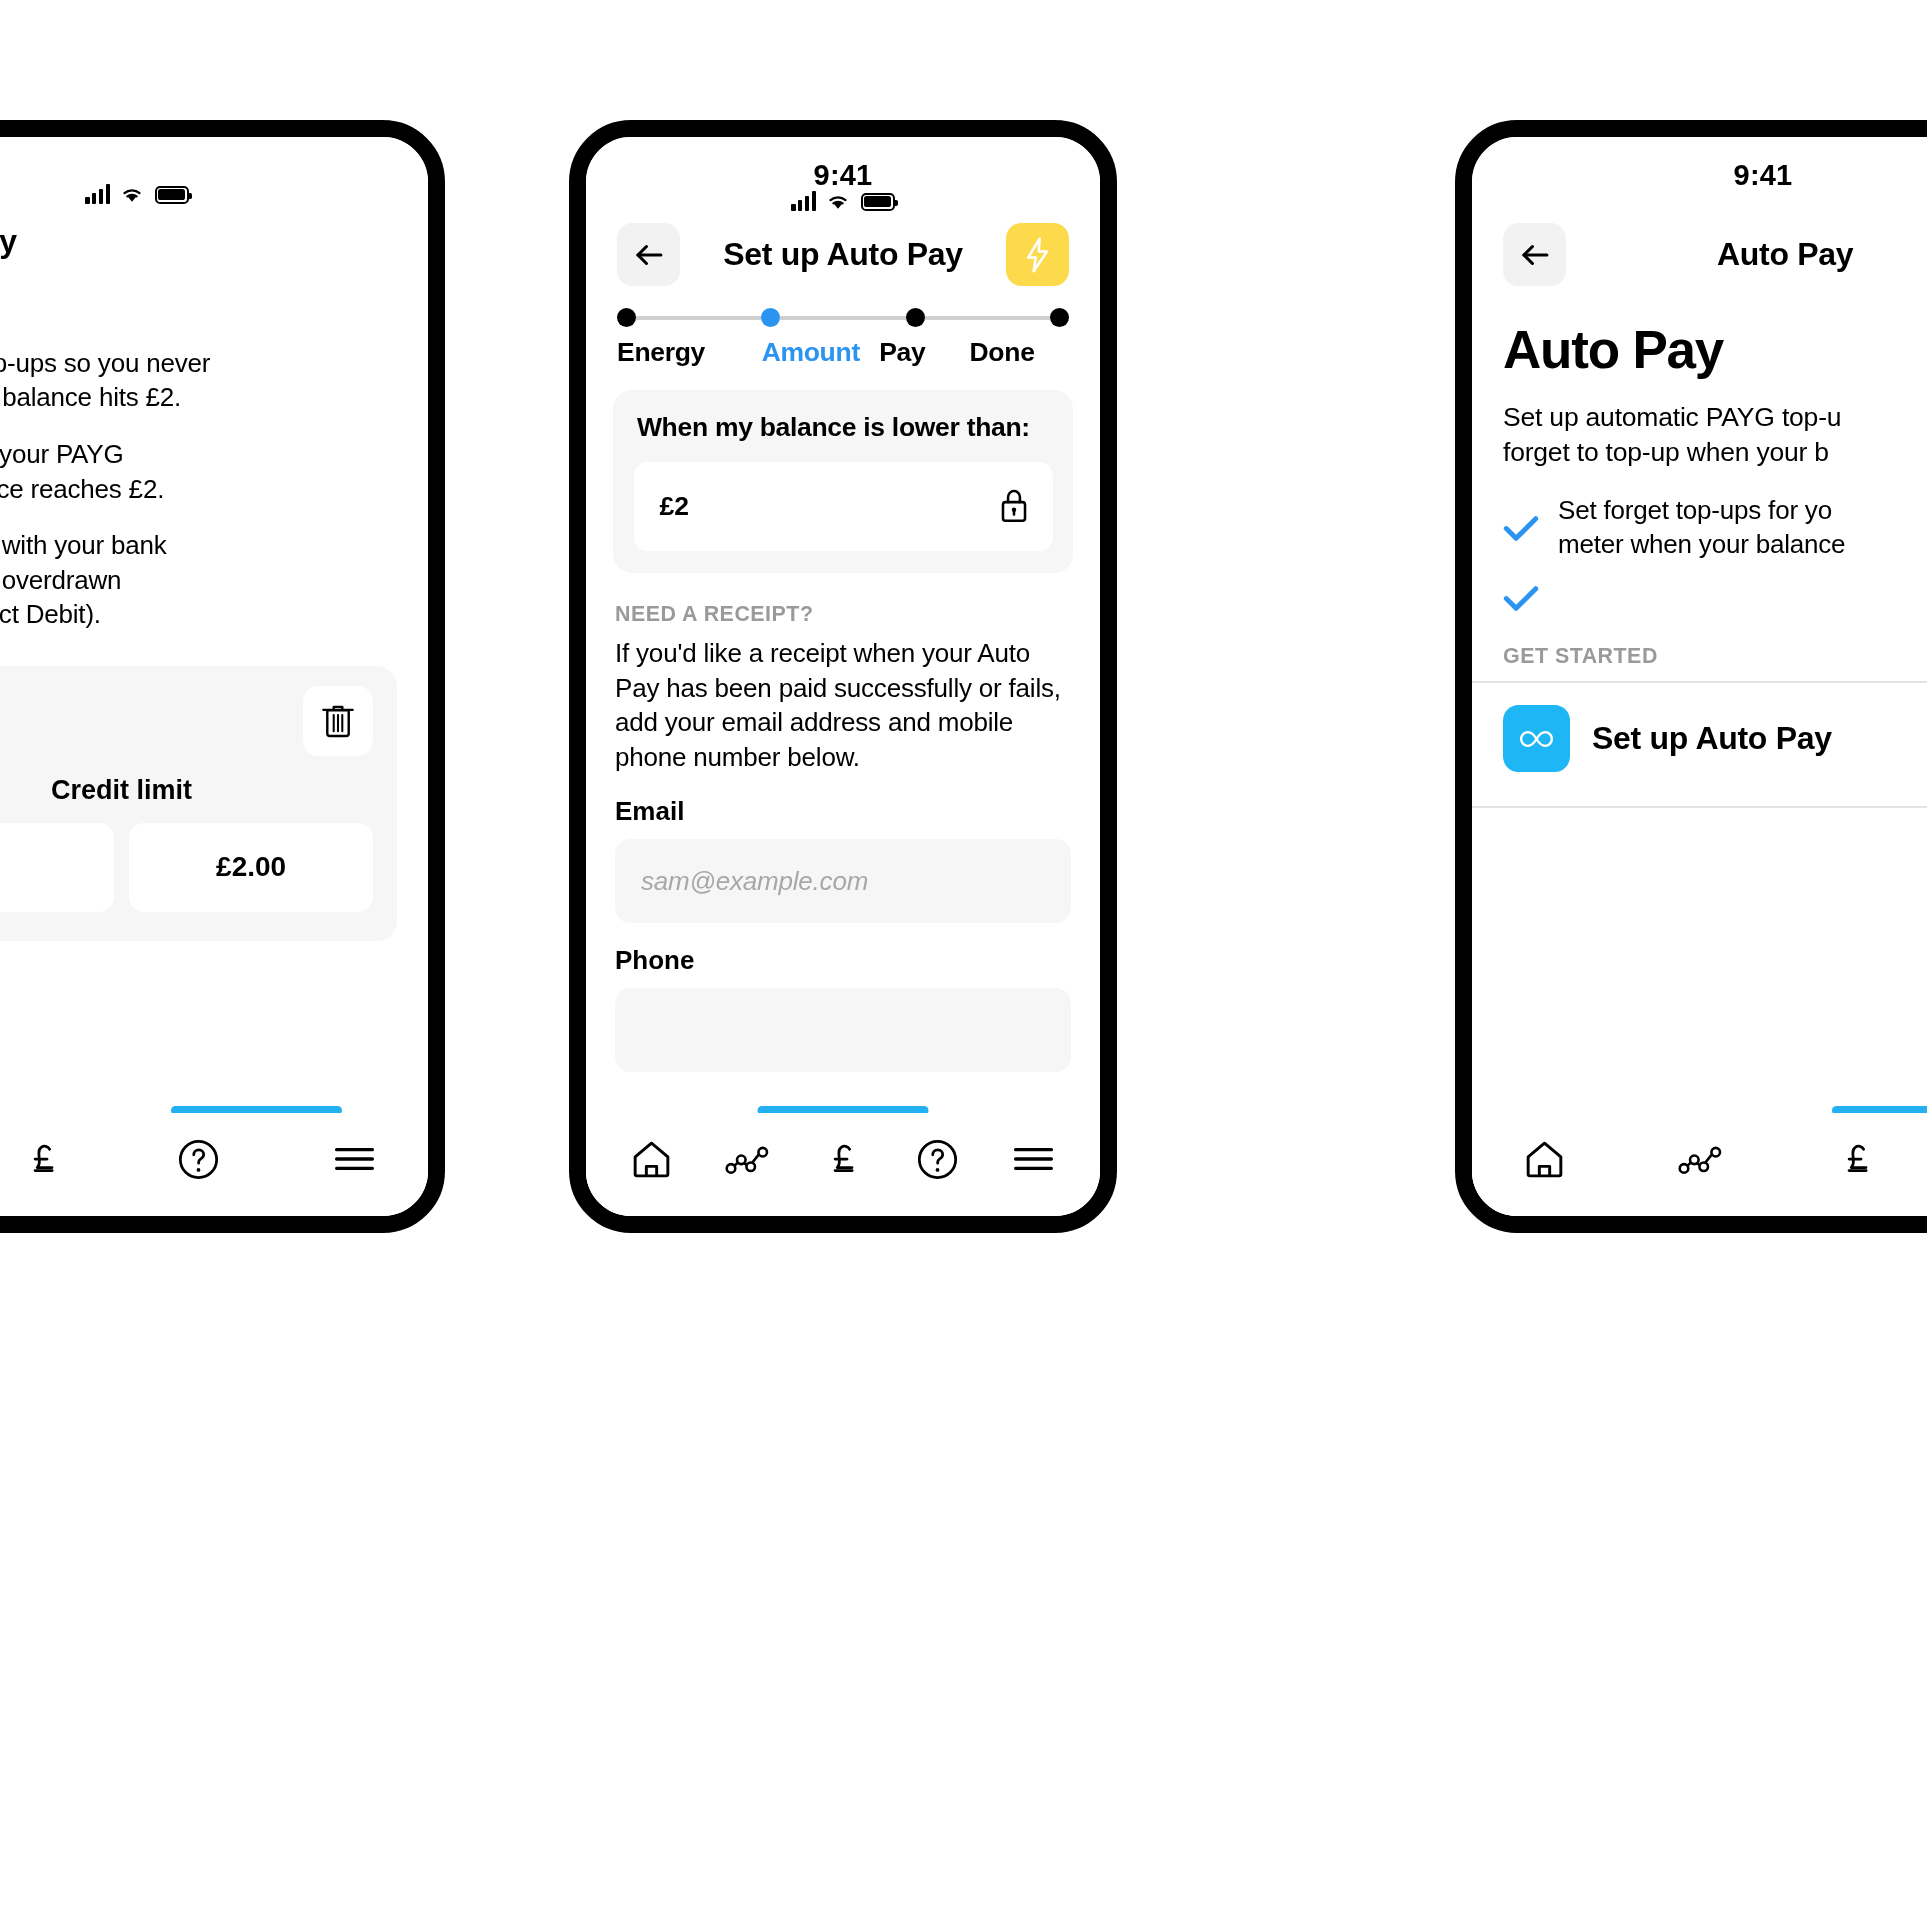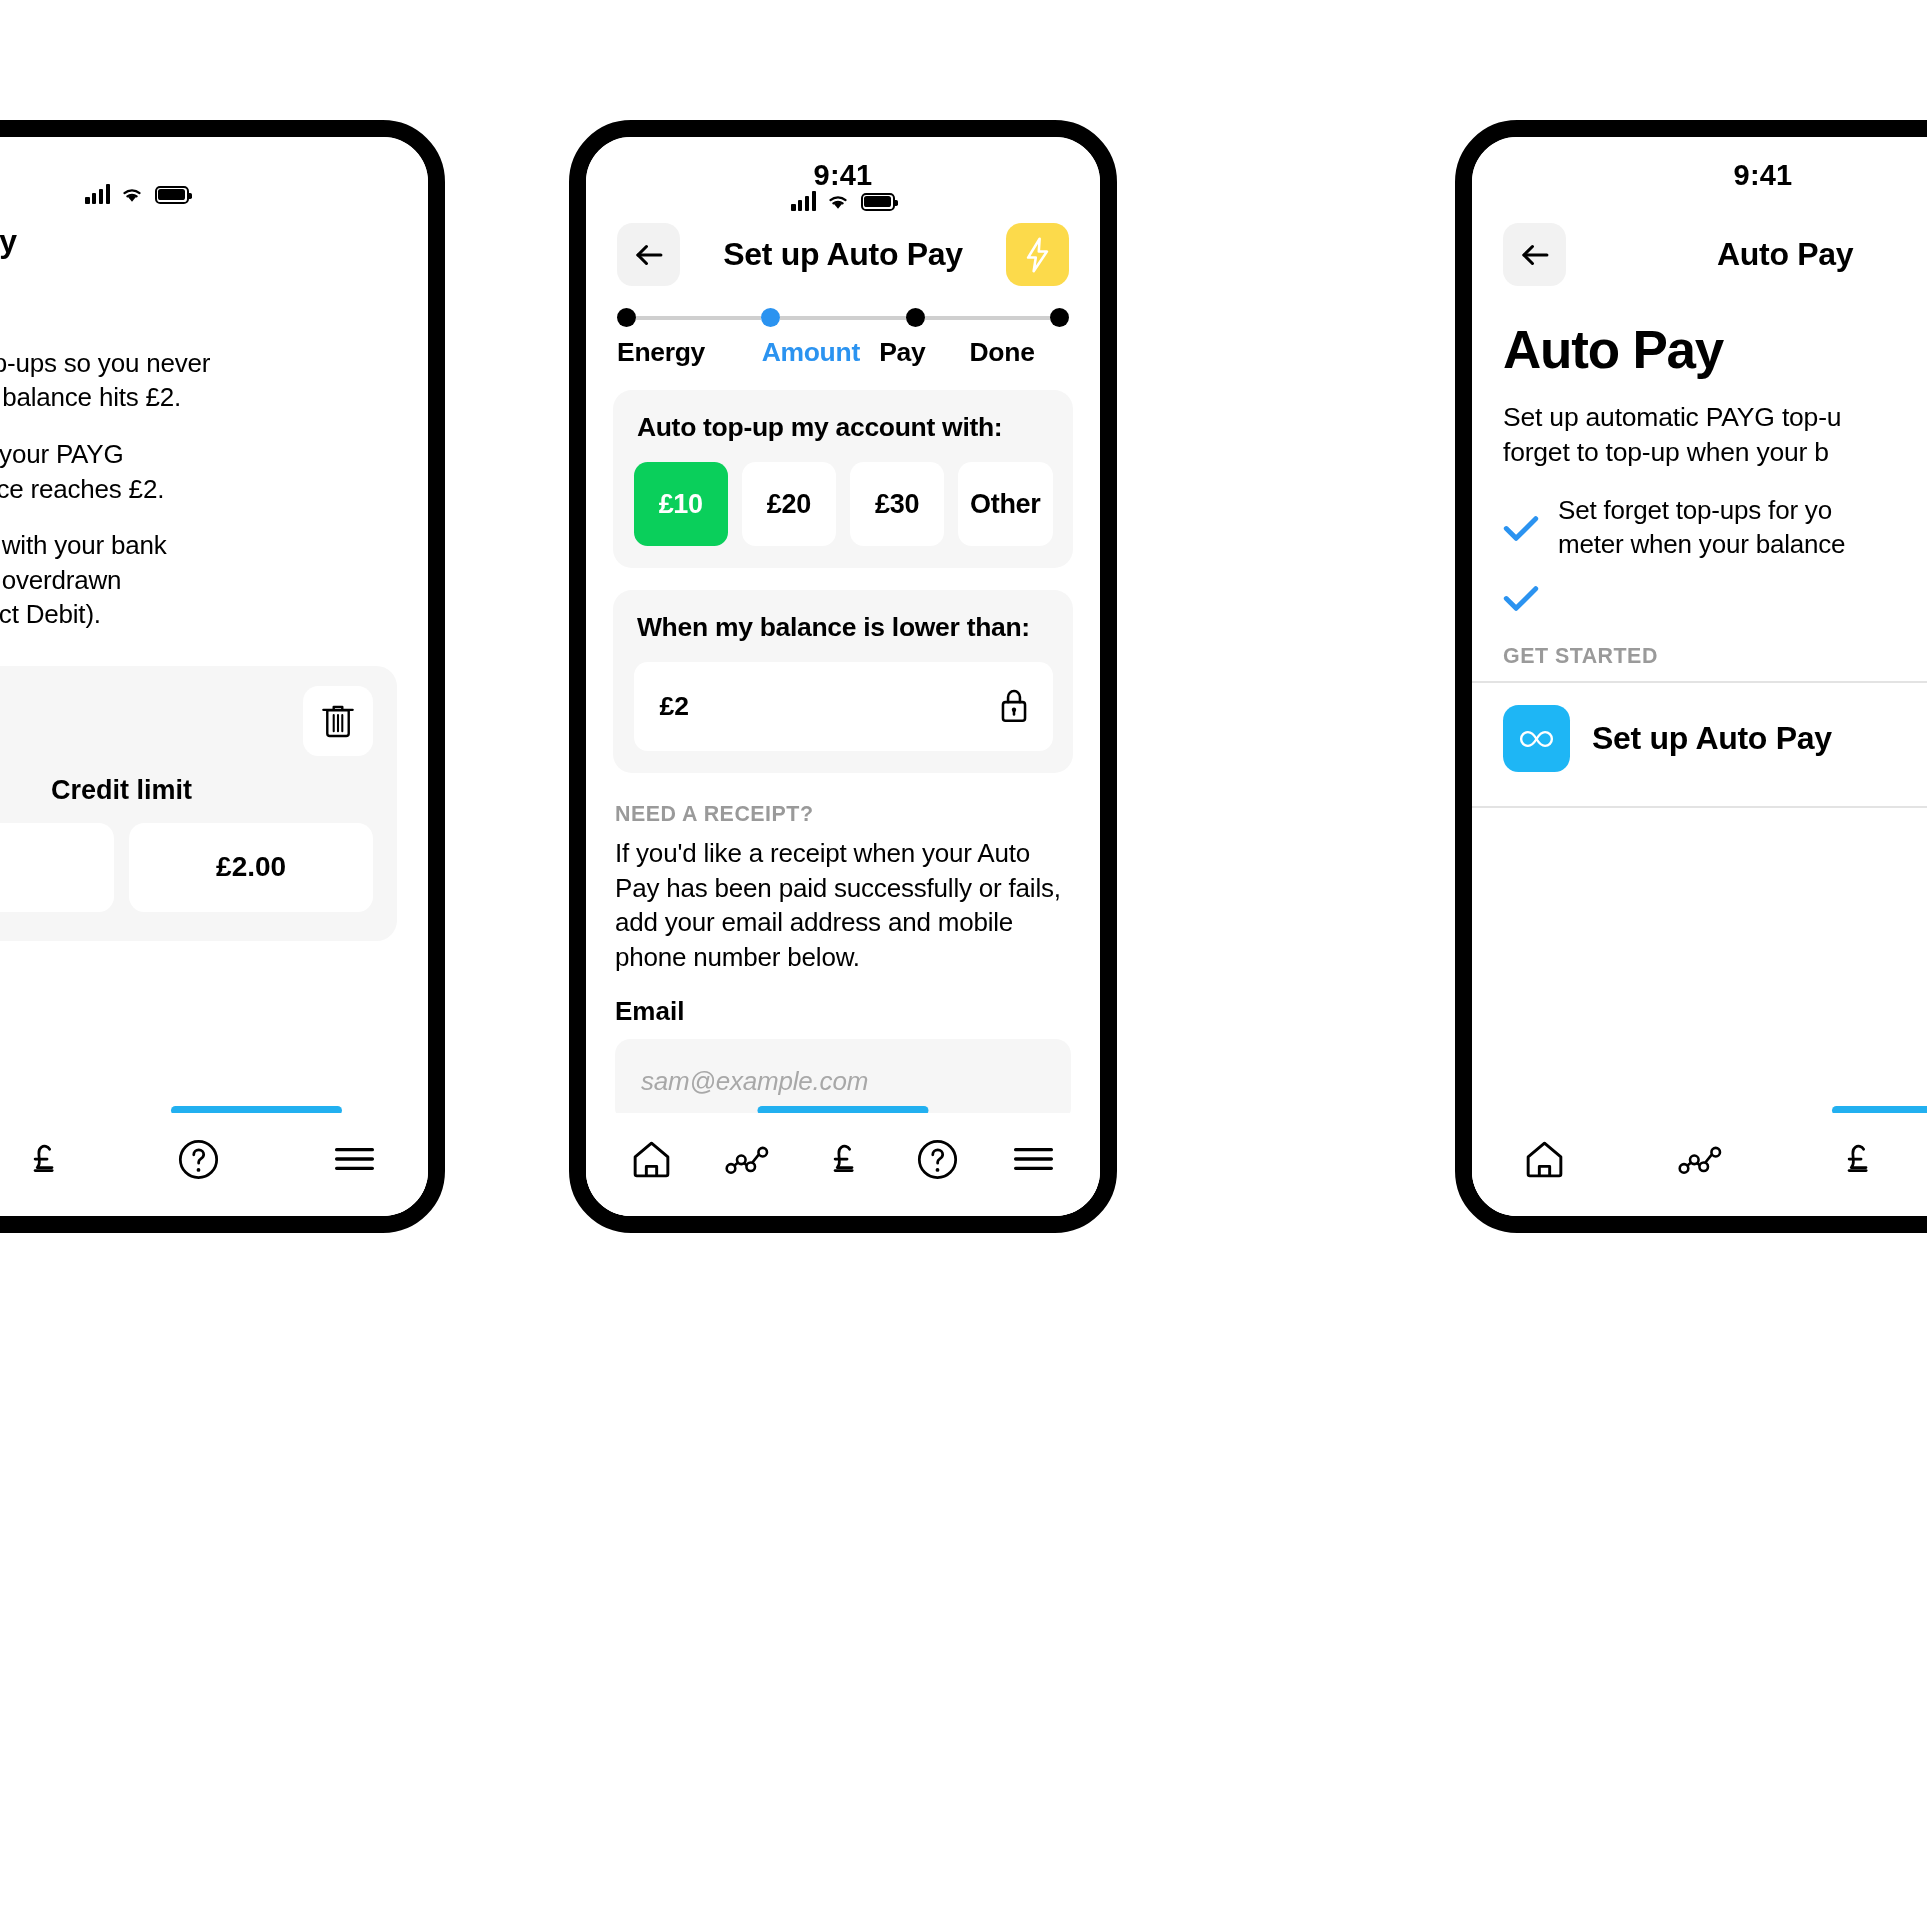--- a/index.html
+++ b/index.html
@@ -336,29 +336,20 @@
           <span class="dot"></span>
         </div>
         <div class="steps-labels">
           <span class="sl1">Energy</span>
           <span class="sl2 active">Amount</span>
           <span class="sl3">Pay</span>
           <span class="sl4">Done</span>
         </div>
       </div>
 
-      <div class="card">
-        <div class="card-title">Auto top-up my account with:</div>
-        <div class="chips">
-          <div class="chip selected">£10</div>
-          <div class="chip">£20</div>
-          <div class="chip">£30</div>
-          <div class="chip">Other</div>
-        </div>
-      </div>
 
       <div class="card">
         <div class="card-title">When my balance is lower than:</div>
         <div class="field-row">
           <span class="field-val">£2</span>
           <span>
             <svg width="34" height="39" viewBox="0 0 40 46">
               <rect x="7" y="19" width="26" height="22" rx="3" stroke="#000" stroke-width="3" fill="none"></rect>
               <path d="M13 19v-6a7 7 0 0114 0v6" stroke="#000" stroke-width="3" fill="none" stroke-linecap="round"></path>
               <circle cx="20" cy="28" r="2.6" fill="#000"></circle>

